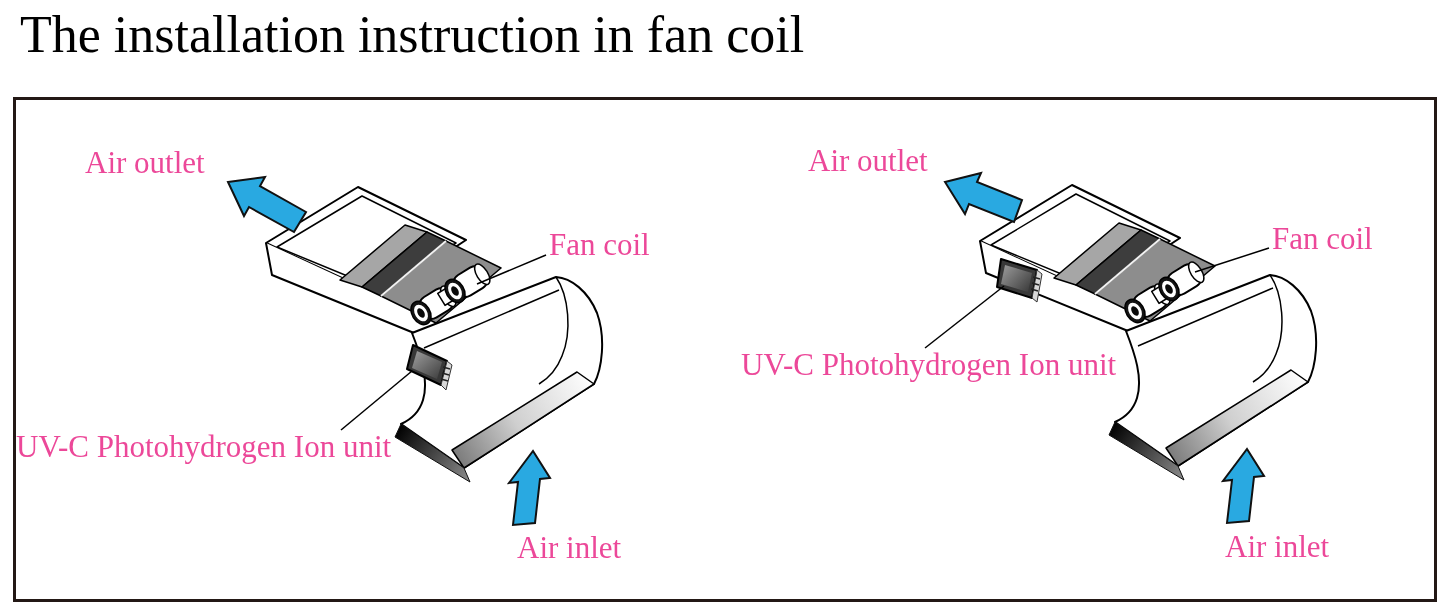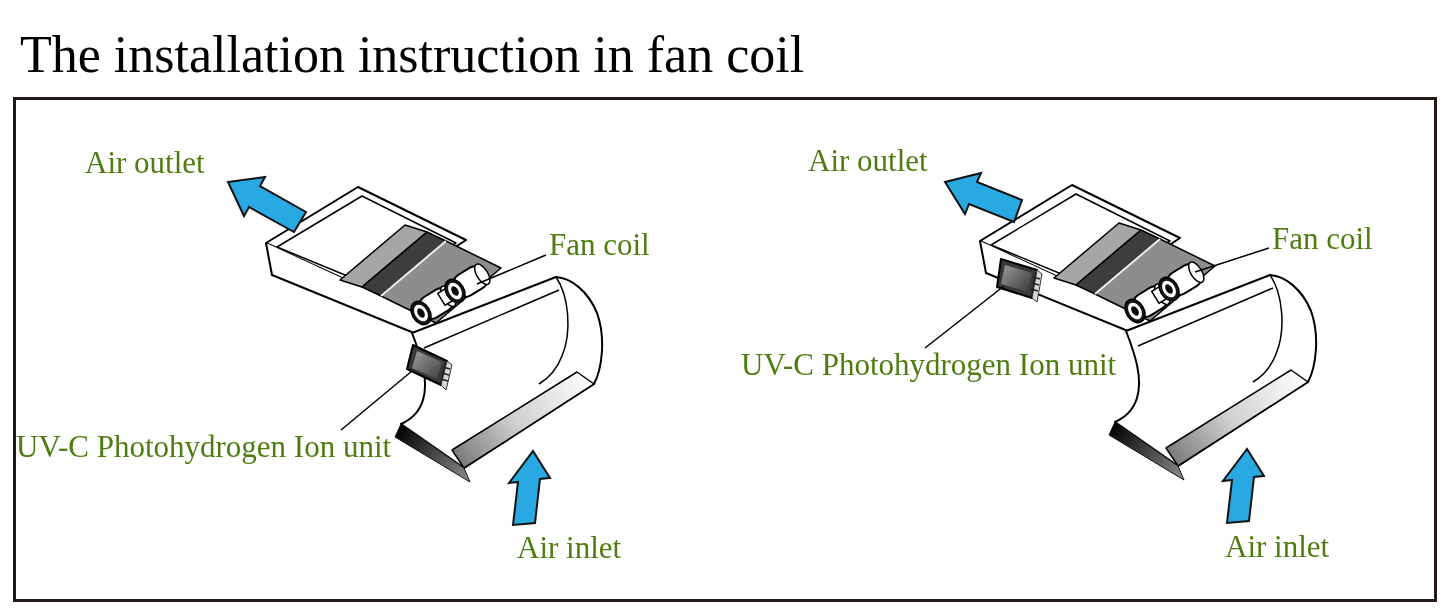--- a/index.html
+++ b/index.html
@@ -2,30 +2,30 @@
 <html><head>
 <meta charset="utf-8">
 <style>
   html,body{margin:0;padding:0;background:#ffffff;}
   .canvas{
     position:relative;width:1445px;height:610px;background:#ffffff;
     font-family:"Liberation Serif","DejaVu Serif",serif;color:#000;
     overflow:hidden;
   }
   .page-title{
-    position:absolute;left:20px;top:24px;font-size:52px;line-height:62px;
+    position:absolute;left:20px;top:4px;font-size:52px;line-height:62px;
     white-space:nowrap;color:#000;
   }
   .frame{
     position:absolute;left:13px;top:97px;width:1418px;height:499px;
     border:3px solid #231815;background:#ffffff;
   }
   svg.art{position:absolute;left:0;top:0;}
   .label{
-    position:absolute;font-size:31px;line-height:34px;white-space:nowrap;color:#4d7c0f;
+    position:absolute;font-size:31px;line-height:34px;white-space:nowrap;color:#ec4899;
   }
 </style>
 </head>
 <body>
 
 <div class="canvas">
 
   <div class="page-title">The installation instruction in fan coil</div>
 
   <div class="frame"></div>

